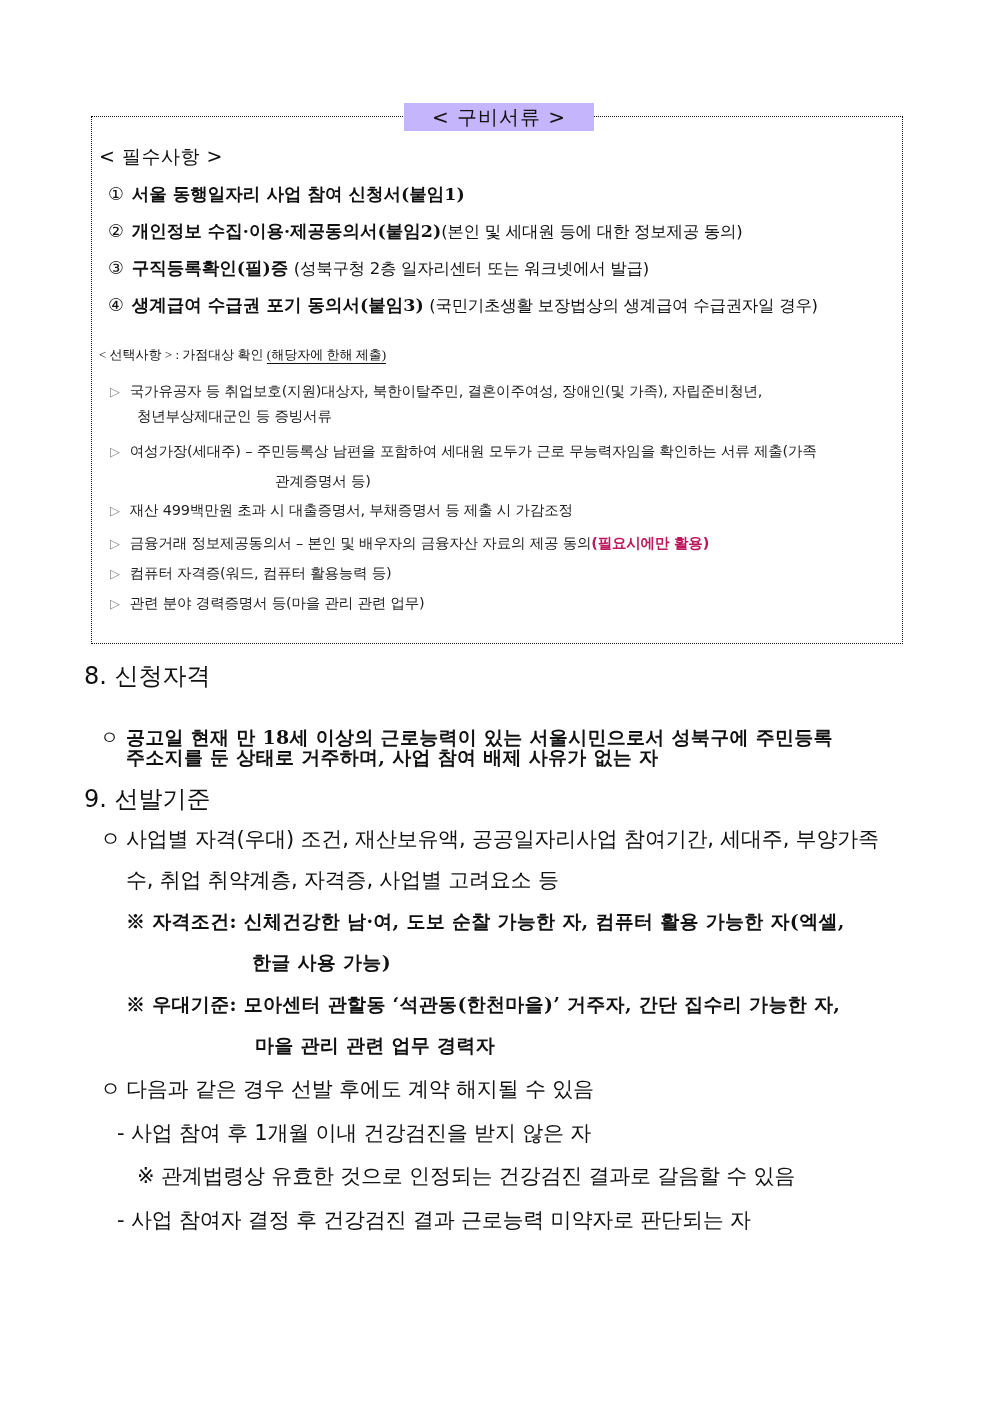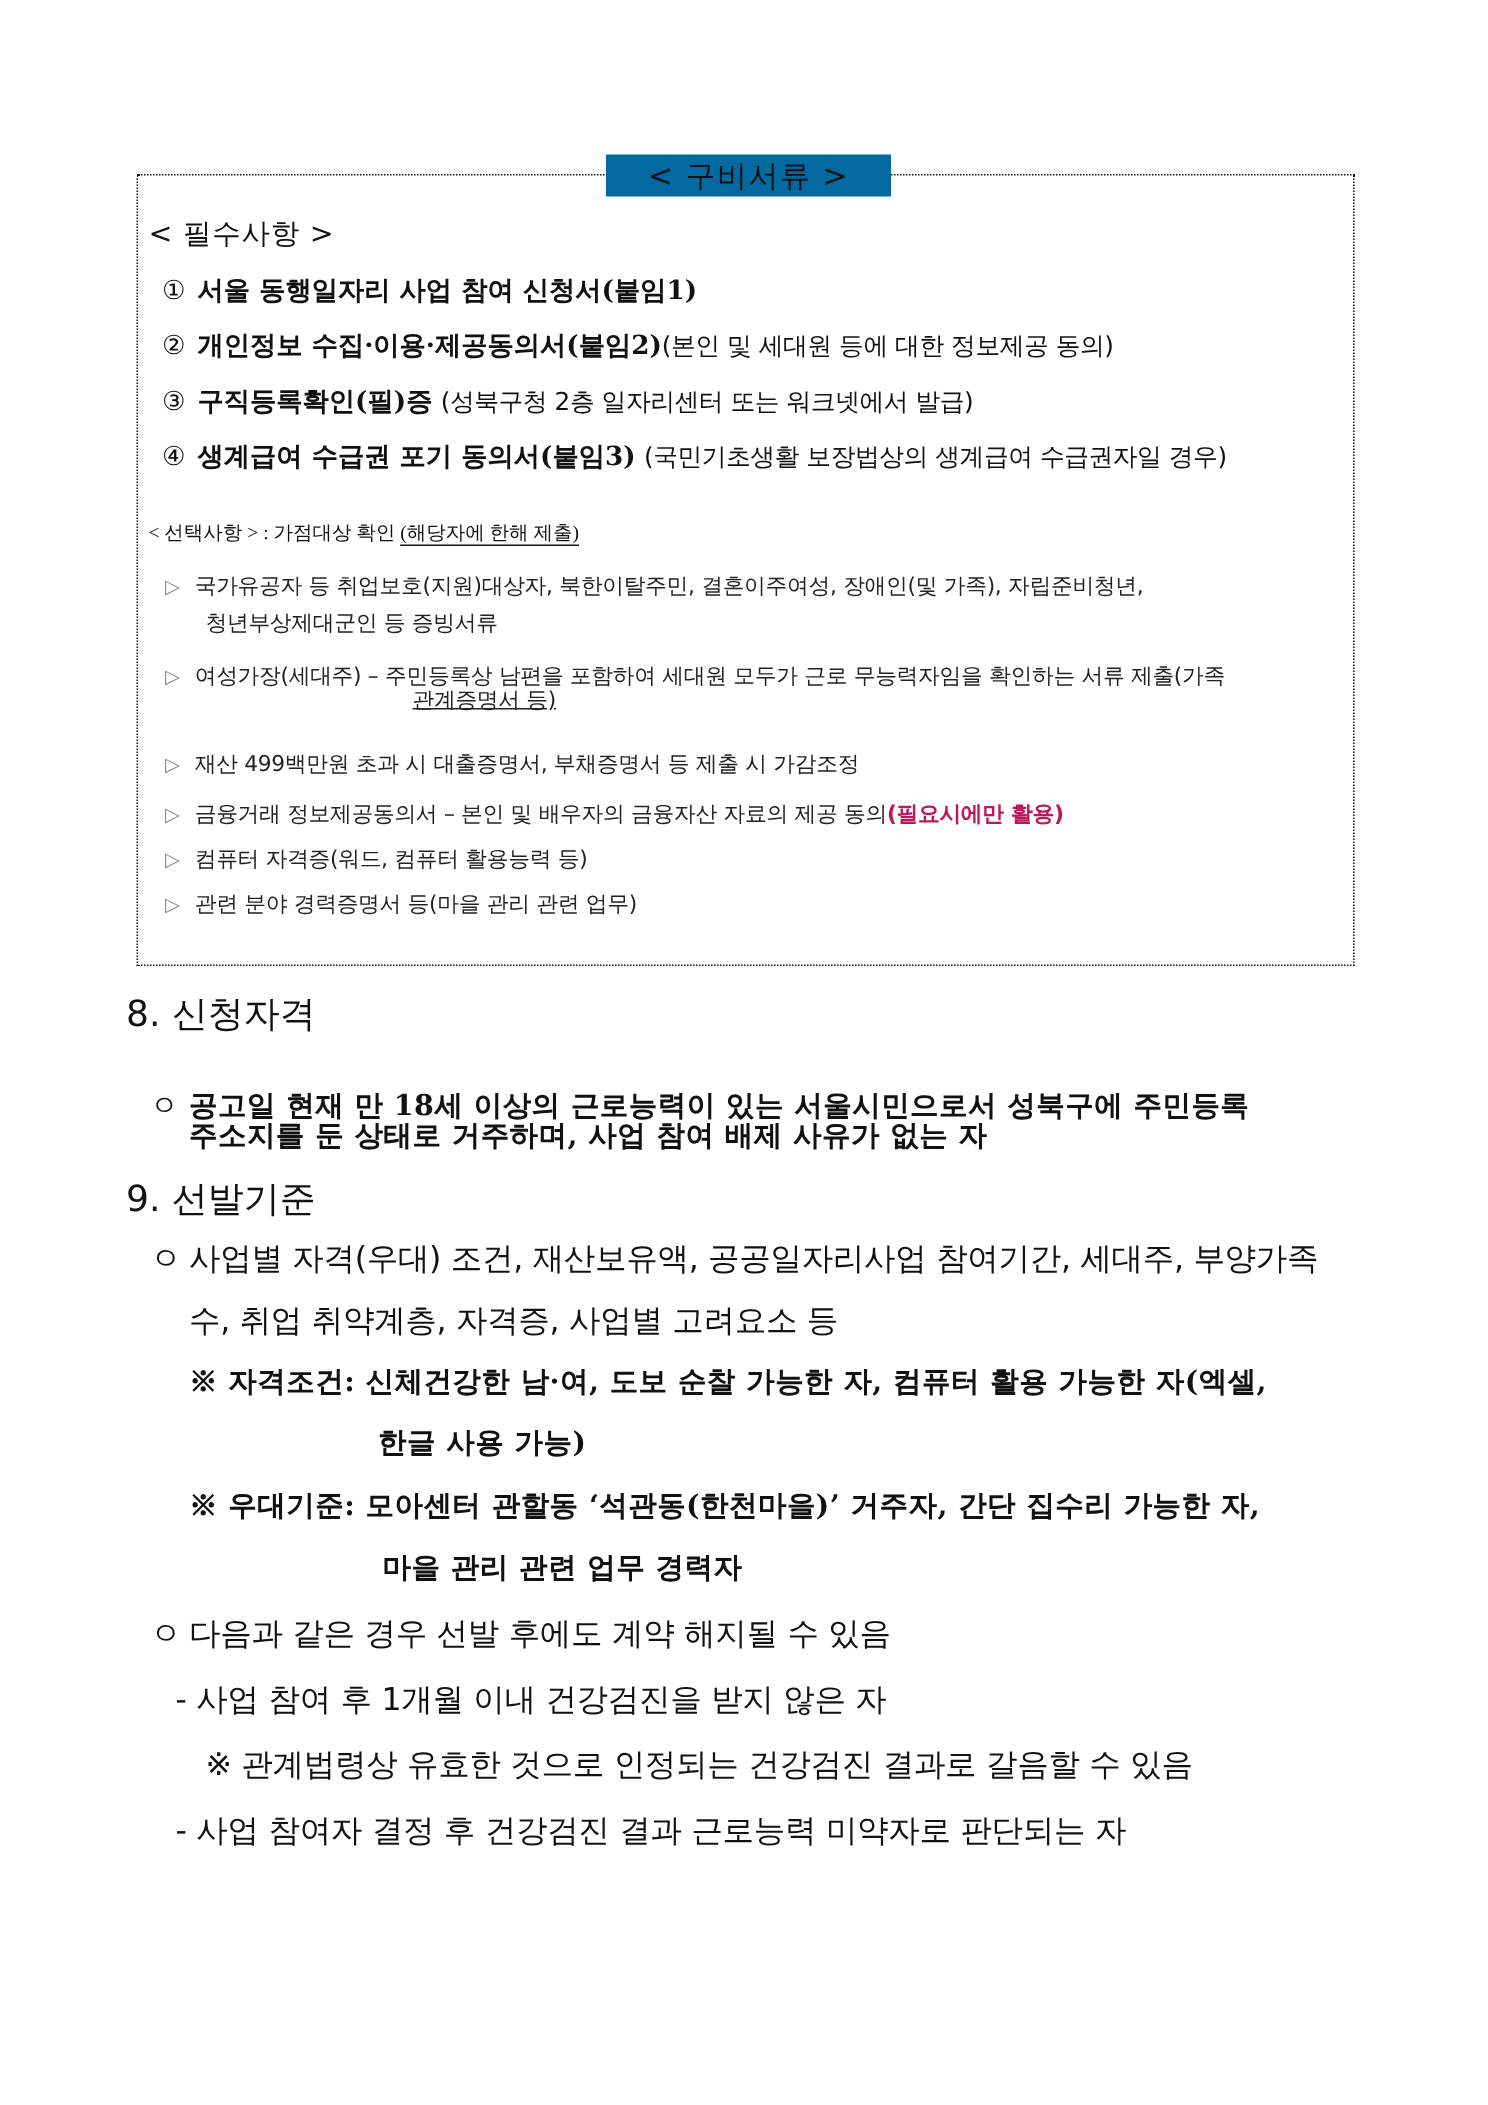--- a/index.html
+++ b/index.html
@@ -9,21 +9,21 @@
   }
   .abs { position: absolute; white-space: nowrap; }
 
   
   .doc-box {
     position: absolute; left: 91px; top: 116px; width: 812px; height: 528px;
     border: 1.5px dotted #111; box-sizing: border-box;
   }
   .box-title {
     position: absolute; left: 404px; top: 103px; width: 190px; height: 28px;
-    background: #0369a1; text-align: center;
+    background: #c4b5fd; text-align: center;
     font-family: "DejaVu Sans", "Liberation Sans", sans-serif;
     font-size: 20px; line-height: 28px; letter-spacing: 1px;
   }
   .sub-heading {
     font-family: "DejaVu Sans", "Liberation Sans", sans-serif;
     font-size: 19px; line-height: 26px; letter-spacing: 0.5px;
   }
   .req {
     font-size: 17.5px; line-height: 26px;
   }
@@ -84,21 +84,21 @@
 </div>
 
 <div class="abs opt" style="left:110px; top:380px;">
   <span class="tri">▷</span><span>국가유공자 등 취업보호(지원)대상자, 북한이탈주민, 결혼이주여성, 장애인(및 가족), 자립준비청년,</span>
 </div>
 <div class="abs opt" style="left:137px; top:405px;">청년부상제대군인 등 증빙서류</div>
 
 <div class="abs opt" style="left:110px; top:440px;">
   <span class="tri">▷</span><span>여성가장(세대주) – 주민등록상 남편을 포함하여 세대원 모두가 근로 무능력자임을 확인하는 서류 제출(가족</span>
 </div>
-<div class="abs opt" style="left:275px; top:456px;text-decoration:underline;">관계증명서 등)</div>
+<div class="abs opt" style="left:275px; top:470px;">관계증명서 등)</div>
 
 <div class="abs opt" style="left:110px; top:499px;">
   <span class="tri">▷</span><span>재산 499백만원 초과 시 대출증명서, 부채증명서 등 제출 시 가감조정</span>
 </div>
 
 <div class="abs opt" style="left:110px; top:532px;">
   <span class="tri">▷</span><span>금융거래 정보제공동의서 – 본인 및 배우자의 금융자산 자료의 제공 동의</span><b>(필요시에만 활용)</b>
 </div>
 
 <div class="abs opt" style="left:110px; top:562px;">

